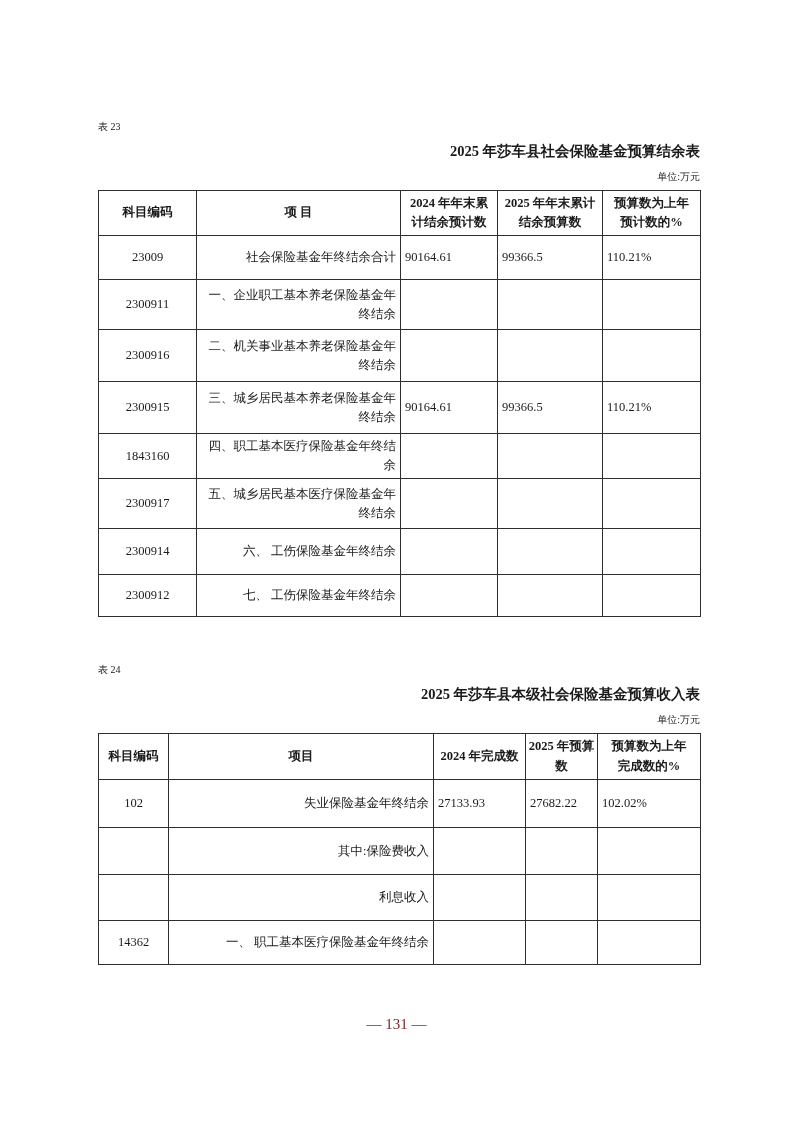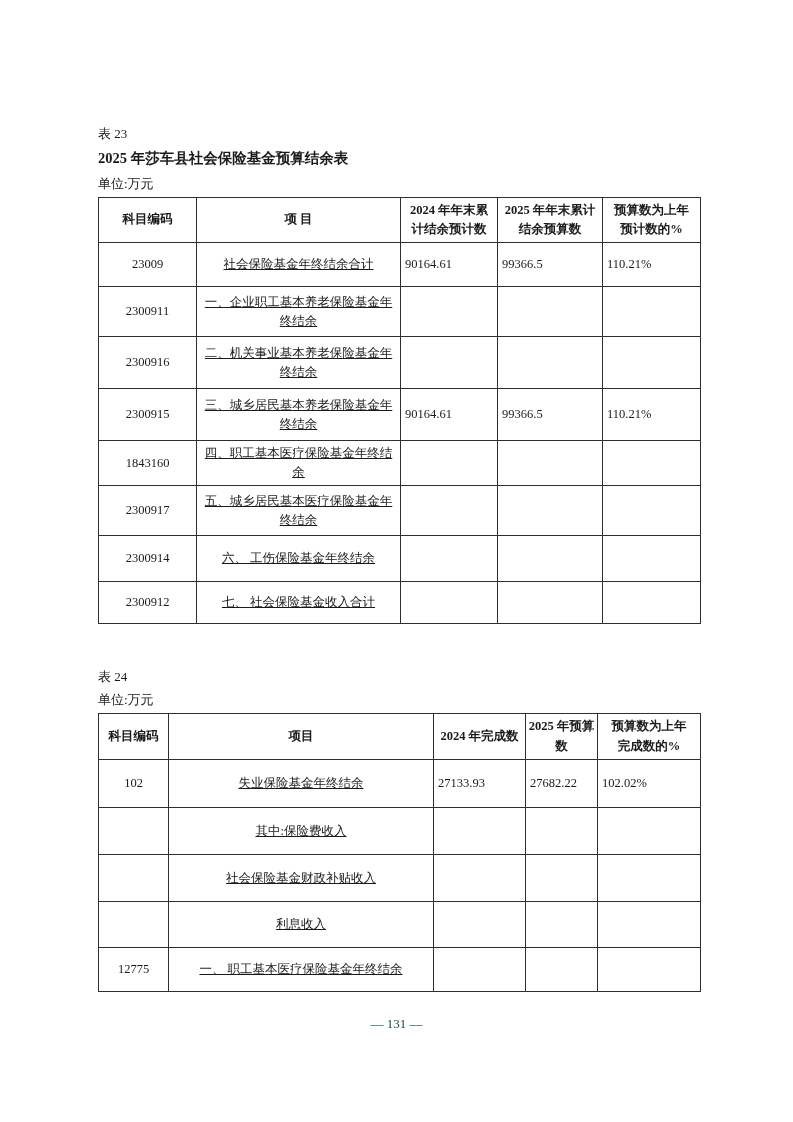--- a/index.html
+++ b/index.html
@@ -13,35 +13,35 @@
     color: #1a1a1a;
     overflow: hidden;
   }
   .content {
     position: absolute;
     left: 98px;
     top: 118px;
     width: 602px;
   }
   .table-label {
-    font-size: 13px;
+    font-size: 10px;
     line-height: 16px;
     text-align: left;
-    margin: 8px 0 7px 0;
+    margin: 1px 0 7px 0;
   }
   .table-title {
     font-size: 14.5px;
     font-weight: bold;
-    text-align: left;
+    text-align: right;
     margin: 0 0 9px 0;
     line-height: 18px;
   }
   .unit-label {
-    font-size: 13px;
-    text-align: left;
+    font-size: 10px;
+    text-align: right;
     margin: 0 0 5px 0;
     line-height: 16px;
   }
   table.budget-table {
     border-collapse: collapse;
     table-layout: fixed;
     width: 602px;
     border: 1px solid #a3a3a3;
   }
   table.budget-table th,
@@ -54,32 +54,32 @@
     overflow: hidden;
   }
   table.budget-table th {
     font-weight: bold;
     text-align: center;
     white-space: pre-line;
     line-height: 1.55;
     padding: 2px 2px;
   }
   td.cell-code { text-align: center; }
-  td.cell-item { text-align: center; padding-left: 5px; text-decoration: underline; }
+  td.cell-item { text-align: right; padding-left: 5px; }
   td.cell-num  { text-align: left; padding-left: 4px; }
   td.indent1   { padding-left: 48px; }
   .section-gap { margin-top: 45px; }
   .page-number {
     position: absolute;
     left: 0;
     top: 1016px;
     width: 100%;
     text-align: center;
-    font-size: 13px;
-    color: #14532d;
+    font-size: 15px;
+    color: #7f1d1d;
   }
 </style>
 </head>
 <body>
 
 <div class="page">
   <div class="content">
 
     <section>
       <div class="table-label">表 23</div>
@@ -151,31 +151,32 @@
           </tr>
           <tr style="height:46px">
             <td class="cell-code">2300914</td>
             <td class="cell-item">六、 工伤保险基金年终结余</td>
             <td class="cell-num"></td>
             <td class="cell-num"></td>
             <td class="cell-num"></td>
           </tr>
           <tr style="height:42px">
             <td class="cell-code">2300912</td>
-            <td class="cell-item">七、 社会保险基金收入合计</td>
+            <td class="cell-item">七、 工伤保险基金年终结余</td>
             <td class="cell-num"></td>
             <td class="cell-num"></td>
             <td class="cell-num"></td>
           </tr>
         </tbody>
       </table>
     </section>
 
     <section class="section-gap">
       <div class="table-label">表 24</div>
+      <div class="table-title">2025 年莎车县本级社会保险基金预算收入表</div>
       <div class="unit-label">单位:万元</div>
 
       <table class="budget-table">
         <colgroup>
           <col style="width:70px">
             <col style="width:265px">
             <col style="width:92px">
             <col style="width:72px">
             <col style="width:103px">
         </colgroup>
@@ -198,36 +199,29 @@
             <td class="cell-num">27682.22</td>
             <td class="cell-num">102.02%</td>
           </tr>
           <tr style="height:47px">
             <td class="cell-code"></td>
             <td class="cell-item">其中:保险费收入</td>
             <td class="cell-num"></td>
             <td class="cell-num"></td>
             <td class="cell-num"></td>
           </tr>
-          <tr style="height:47px">
-            <td class="cell-code"></td>
-            <td class="cell-item indent1">社会保险基金财政补贴收入</td>
-            <td class="cell-num"></td>
-            <td class="cell-num"></td>
-            <td class="cell-num"></td>
-          </tr>
           <tr style="height:46px">
             <td class="cell-code"></td>
             <td class="cell-item indent1">利息收入</td>
             <td class="cell-num"></td>
             <td class="cell-num"></td>
             <td class="cell-num"></td>
           </tr>
           <tr style="height:44px">
-            <td class="cell-code">12775</td>
+            <td class="cell-code">14362</td>
             <td class="cell-item">一、 职工基本医疗保险基金年终结余</td>
             <td class="cell-num"></td>
             <td class="cell-num"></td>
             <td class="cell-num"></td>
           </tr>
         </tbody>
       </table>
     </section>
 
   </div>

